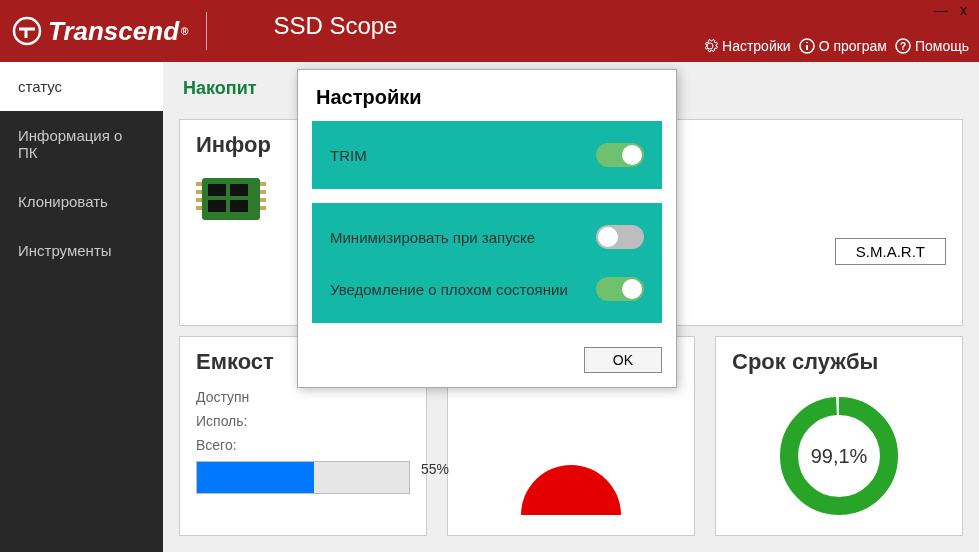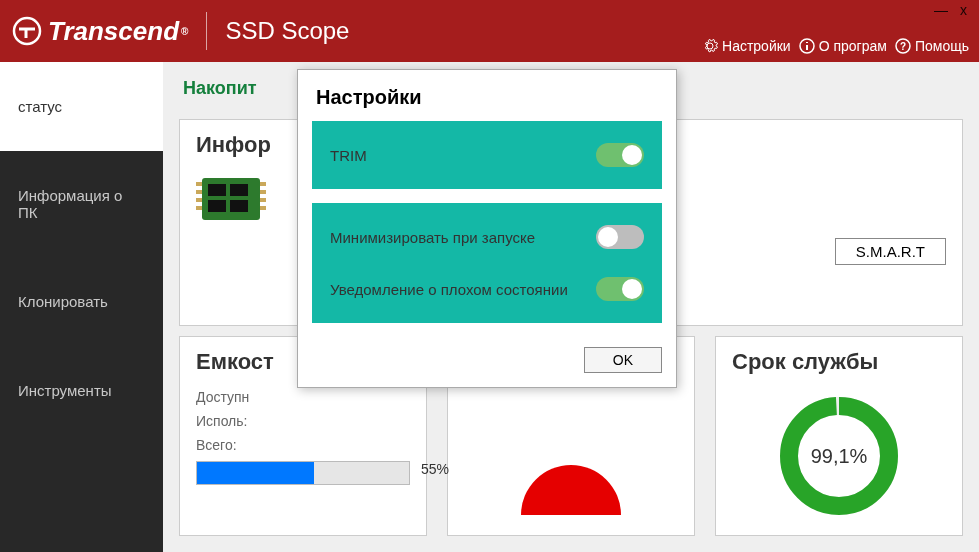--- a/index.html
+++ b/index.html
@@ -1,49 +1,49 @@
 <!DOCTYPE html>
 <html><head>
 <meta charset="utf-8">
 <style>
   * { box-sizing: border-box; margin: 0; padding: 0; }
   body { font-family: -apple-system, BlinkMacSystemFont, "Segoe UI", Arial, sans-serif; width: 979px; height: 552px; overflow: hidden; background: #fff; position: relative; }
   
   .header { background: #a51d1d; height: 62px; display: flex; align-items: center; color: #fff; position: relative; }
-  .brand { display: flex; align-items: center; padding-left: 12px; }
+  .brand { display: flex; padding-left: 12px; }
   .brand-logo { display: flex; align-items: center; font-weight: bold; font-size: 26px; font-style: italic; }
   .brand-logo svg { margin-right: 6px; }
   .brand-reg { font-size: 10px; margin-left: 2px; vertical-align: top; font-style: normal; }
   .divider { width: 1px; height: 38px; background: rgba(255,255,255,0.6); margin: 0 18px; }
-  .product { font-size: 24px; font-weight: 500; }
+  .product { font-size: 24px; font-weight: 500; margin-left: 48px; }
   .header-right { position: absolute; right: 10px; bottom: 8px; display: flex; align-items: center; gap: 8px; font-size: 14px; }
   .header-item { display: flex; align-items: center; gap: 4px; cursor: pointer; }
   .win-controls { position: absolute; top: 2px; right: 12px; display: flex; gap: 12px; font-size: 14px; color: rgba(0,0,0,0.85); }
   
   .body { display: flex; height: calc(552px - 62px); }
   .sidebar { width: 202px; background: #282828; color: #c8c8c8; }
-  .sidebar-item { padding: 36px 18px; font-size: 15px; cursor: pointer; }
+  .sidebar-item { padding: 16px 18px; font-size: 15px; cursor: pointer; }
   .sidebar-item.active { background: #fff; color: #333; }
   
   .main { flex: 1; background: #efefef; padding: 10px 16px 16px 16px; display: flex; flex-direction: column; gap: 10px; position: relative; }
   .topbar { display: flex; align-items: center; gap: 10px; padding: 6px 4px 10px 4px; }
   .topbar-label { font-size: 18px; font-weight: bold; color: #15803d; }
   
   .cards-row { display: flex; gap: 20px; }
   .card { background: #fff; border: 1px solid #ccc; padding: 12px 16px; }
   .card-title { font-size: 22px; font-weight: bold; color: #333; margin-bottom: 14px; }
   .info-card { flex: 1; height: 188px; position: relative; }
   .info-body { display: flex; gap: 18px; align-items: flex-start; }
   .ssd-chip { width: 70px; height: 54px; }
   .info-text { font-size: 15px; color: #333; line-height: 24px; }
   .smart-btn { position: absolute; right: 16px; bottom: 60px; border: 1px solid #888; background: #fff; padding: 4px 20px; font-size: 15px; cursor: pointer; }
   
   .capacity-card { width: 248px; height: 200px; }
   .cap-row { font-size: 14px; color: #666; margin: 8px 0; }
-  .cap-bar { height: 24px; background: #e6e6e6; border: 1px solid #bbb; position: relative; margin-top: 3px; }
+  .cap-bar { height: 33px; background: #e6e6e6; border: 1px solid #bbb; position: relative; margin-top: 3px; }
   .cap-fill { height: 100%; background: #0078ff; width: 55%; }
   .cap-pct { position: absolute; right: -40px; top: -1px; font-size: 14px; color: #333; }
   
   .middle-card { width: 248px; height: 200px; display: flex; align-items: flex-end; justify-content: center; padding-bottom: 20px; }
   .red-circle { width: 100px; height: 50px; background: #e50000; border-radius: 100px 100px 0 0; }
   
   .life-card { width: 248px; height: 200px; display: flex; flex-direction: column; }
   .donut-wrap { flex: 1; display: flex; align-items: center; justify-content: center; position: relative; }
   .donut-pct { position: absolute; font-size: 20px; font-weight: 500; color: #333; }
   

